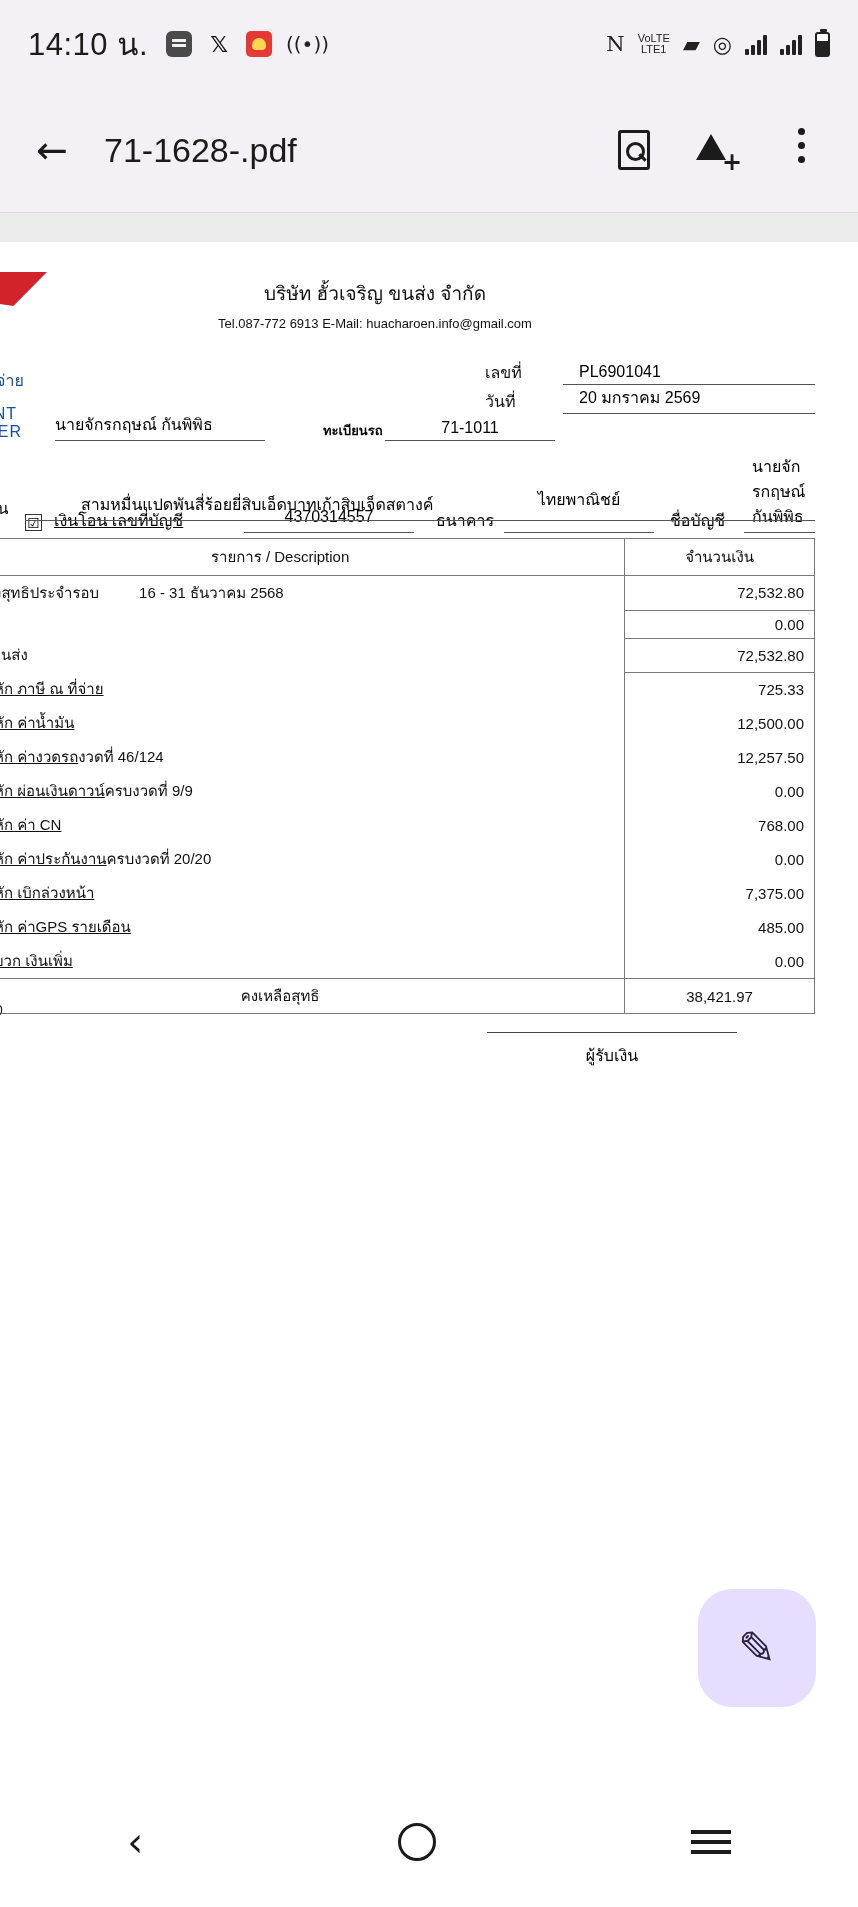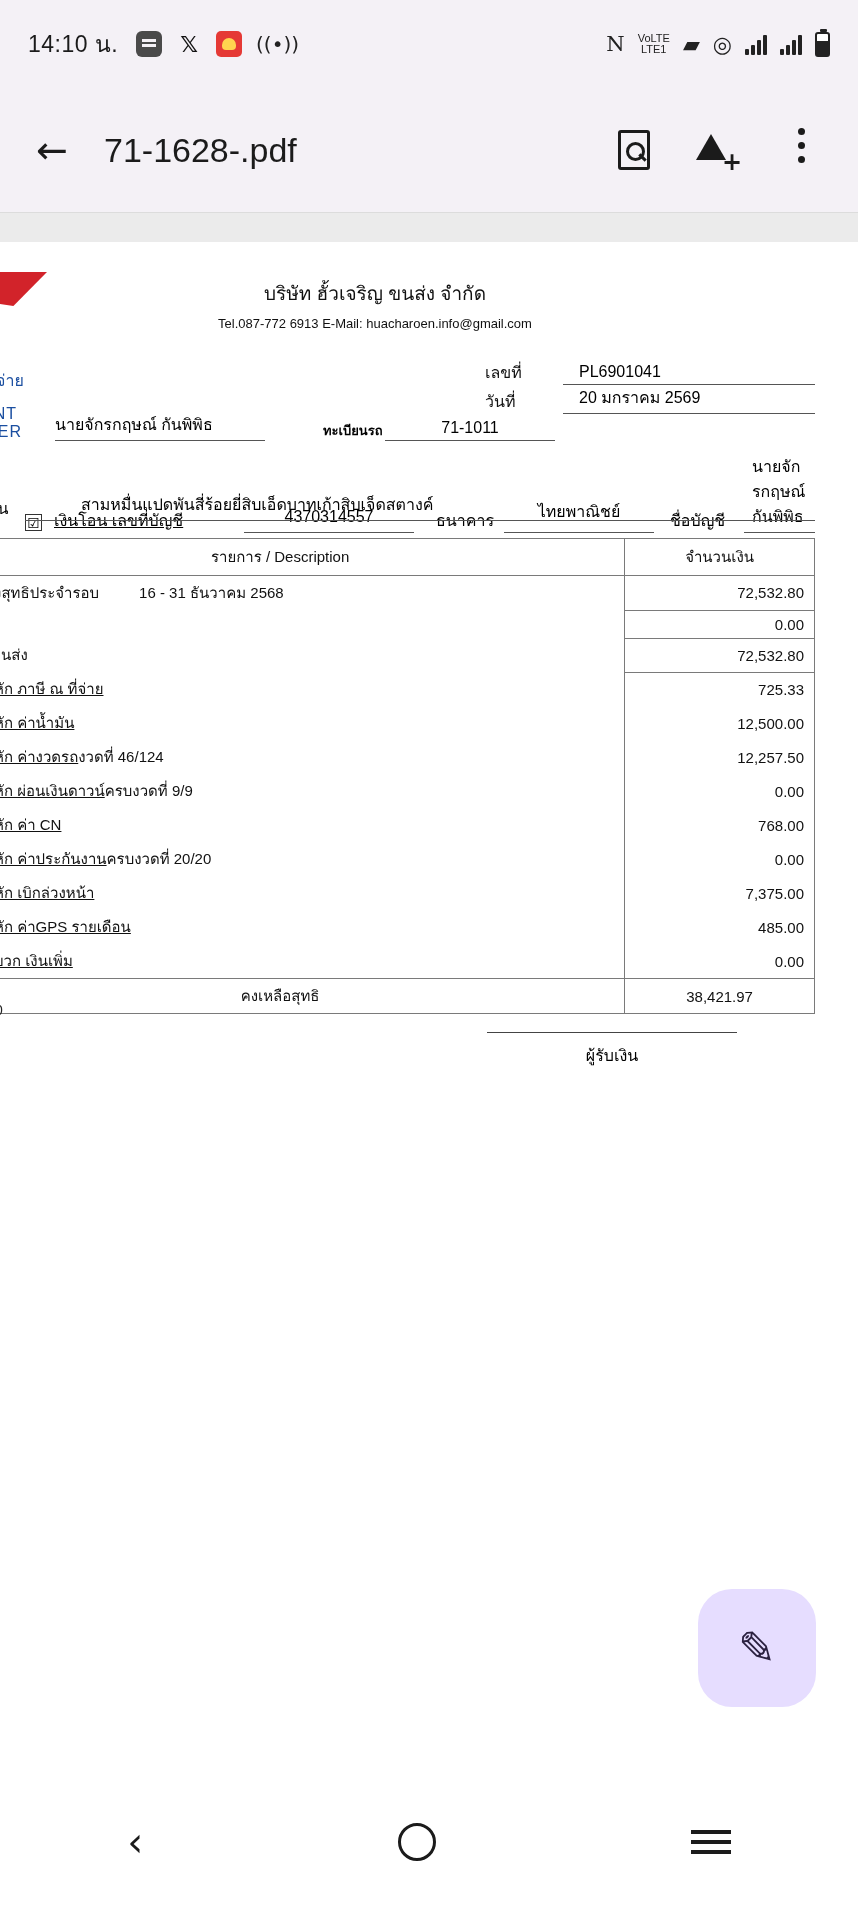--- a/index.html
+++ b/index.html
@@ -13,21 +13,21 @@
 
   
   .statusbar {
     height: 88px;
     background: #f4f1f6;
     display: flex;
     align-items: center;
     padding: 0 28px;
   }
   .status-clock {
-    font-size: 23px;
+    font-size: 31px;
     color: #1b1b1b;
     letter-spacing: .5px;
     margin-right: 18px;
   }
   .status-left-icons { display: flex; align-items: center; gap: 14px; }
   .status-right { margin-left: auto; display: flex; align-items: center; gap: 13px; }
   .sicon { display: inline-flex; align-items: center; justify-content: center; }
 
   .icon-msg {
     width: 26px; height: 26px; background: #4a4a4a; border-radius: 6px;
@@ -324,21 +324,21 @@
       <span class="l2">ทะเบียนรถ</span>
       <span class="u2">71-1011</span>
     </div>
 
     <div class="line-bank">
       <span style="width:90px;">เงินสด</span>
       <span class="chk">☑</span>
       <span style="width:190px;text-decoration:underline;">เงินโอน เลขที่บัญชี</span>
       <span style="width:170px;border-bottom:1px solid #555;padding-bottom:6px;text-align:center;">4370314557</span>
       <span style="width:90px;padding-left:22px;">ธนาคาร</span>
-      <span style="width:150px;border-bottom:1px solid #555;padding-bottom:8px;text-align:center;">ไทยพาณิชย์</span>
+      <span style="width:150px;border-bottom:1px solid #555;padding-bottom:20px;text-align:center;">ไทยพาณิชย์</span>
       <span style="width:90px;padding-left:16px;">ชื่อบัญชี</span>
       <span style="flex:1;border-bottom:1px solid #555;padding-bottom:3px;padding-left:8px;">นายจักรกฤษณ์ กันพิพิธ</span>
     </div>
 
     <div class="line-amountwords">
       <span style="width:90px;">จำนวนเงิน</span>
       <span style="flex:1;border-bottom:1px solid #555;padding:0 0 3px 56px;">สามหมื่นแปดพันสี่ร้อยยี่สิบเอ็ดบาทเก้าสิบเจ็ดสตางค์</span>
     </div>
 
     <table class="tbl">

